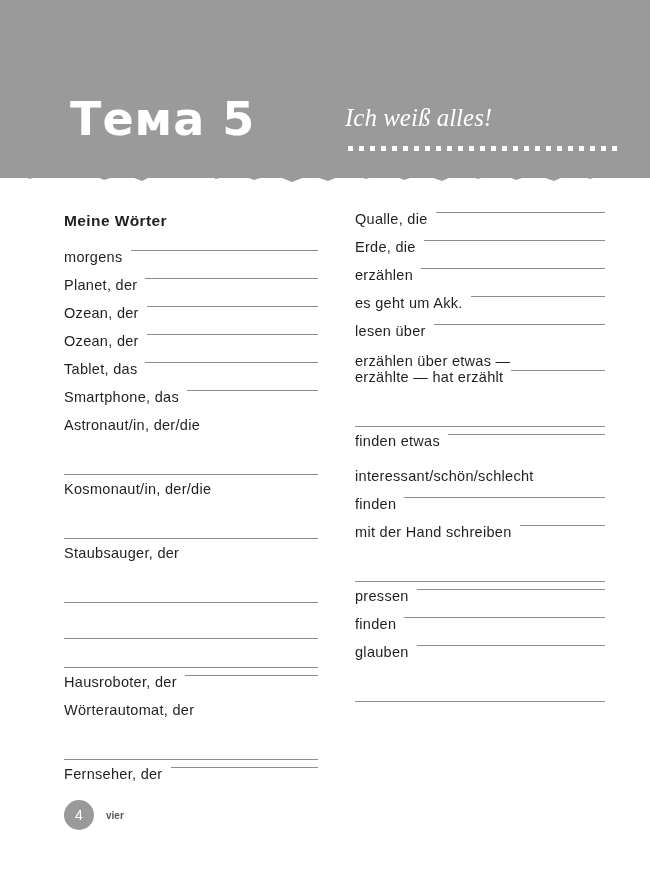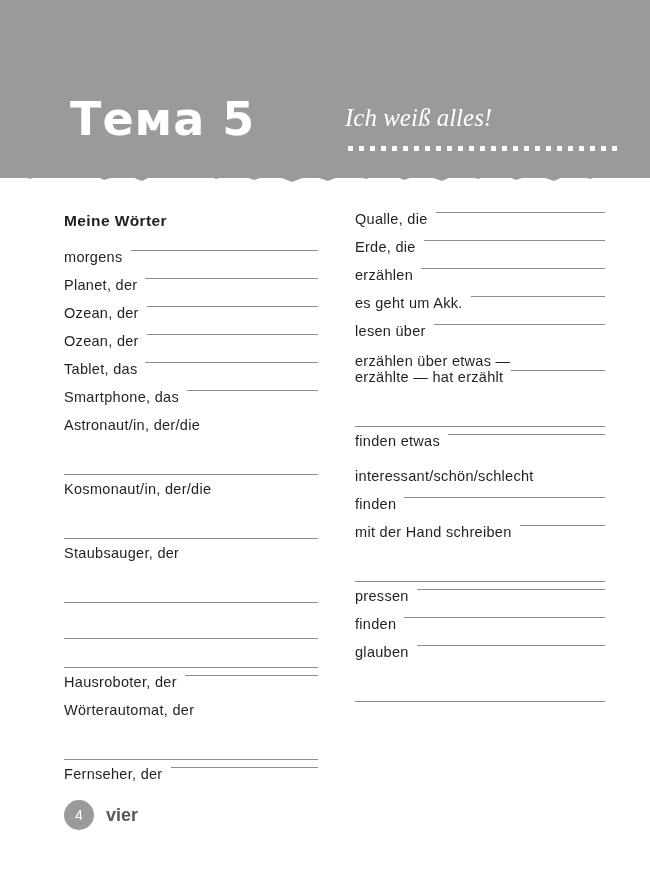--- a/index.html
+++ b/index.html
@@ -157,21 +157,21 @@
     border-radius: 50%;
     background: #9a9a9a;
     color: #ffffff;
     font-size: 14px;
     display: flex;
     align-items: center;
     justify-content: center;
   }
   .pageword {
     margin-left: 12px;
-    font-size: 18px;
+    font-size: 10px;
     color: #58595b;
     font-weight: bold;
   }
 </style>
 </head>
 <body>
 
 <div class="page">
 
   <div class="header-band">

